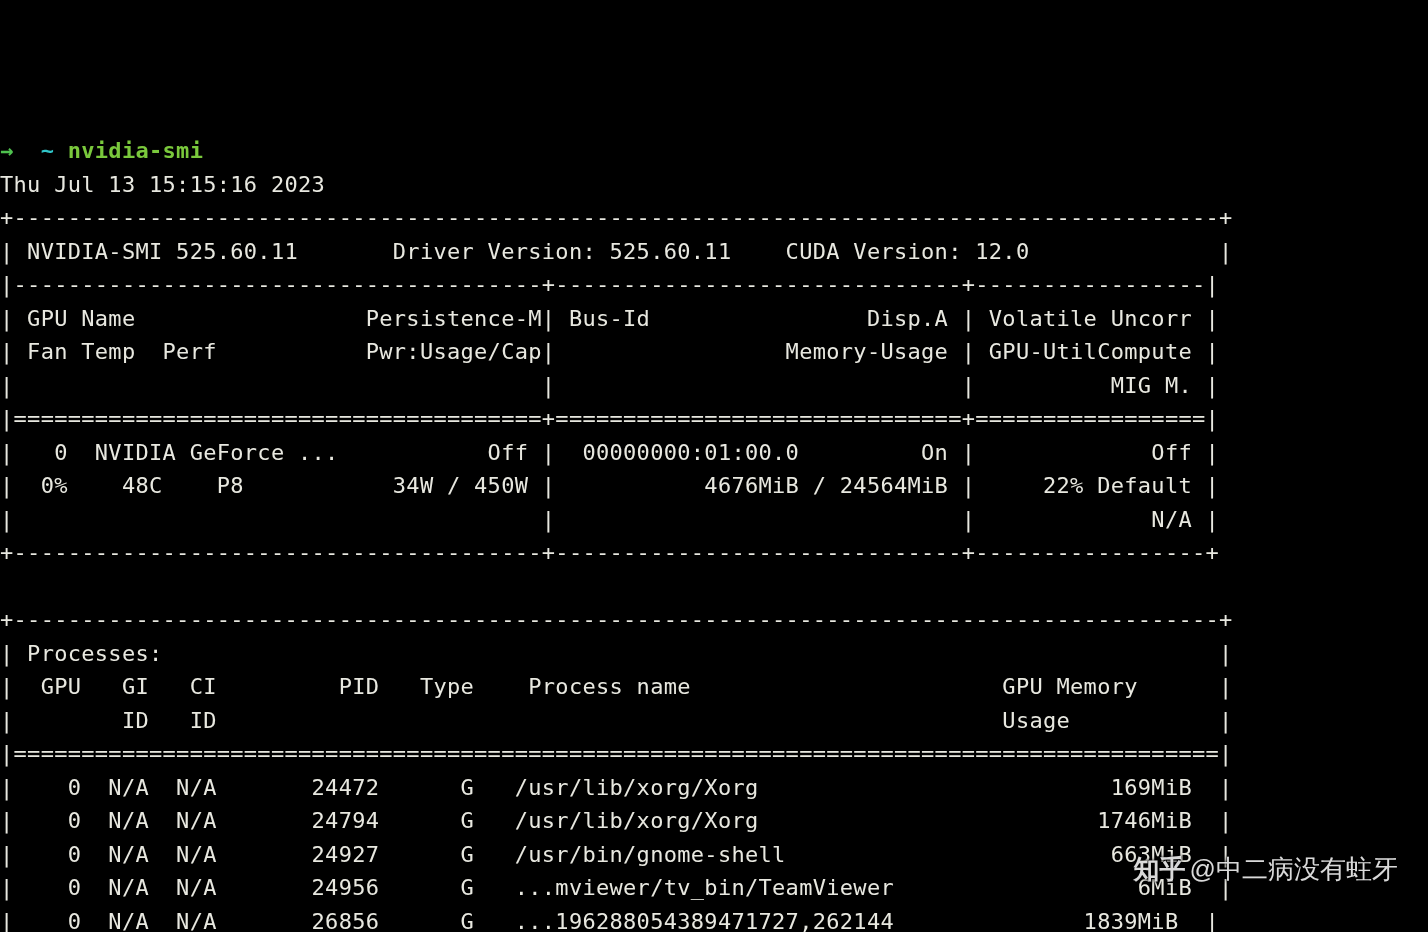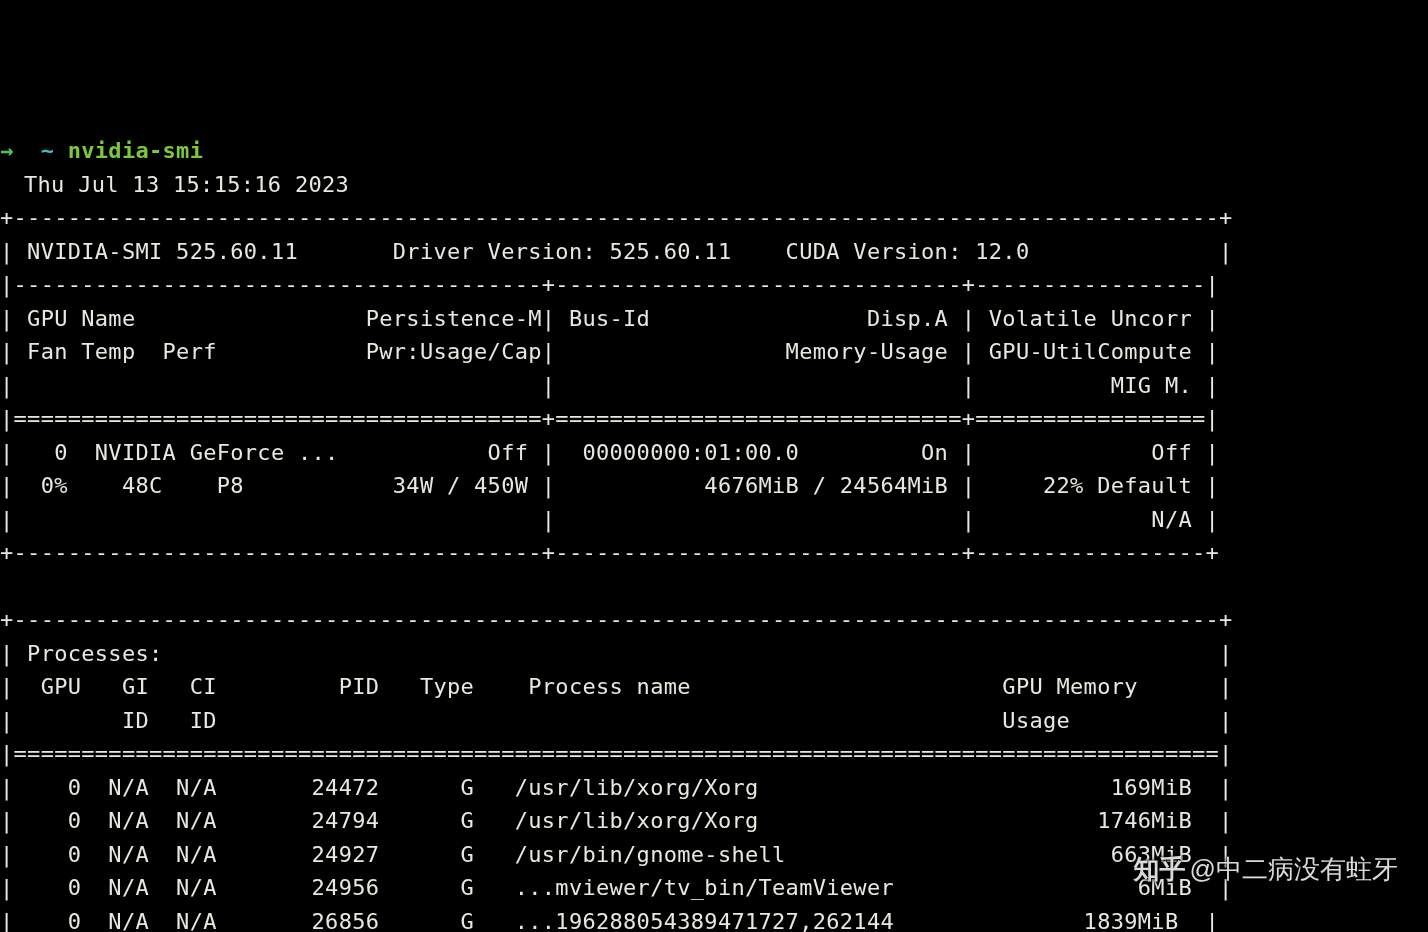--- a/index.html
+++ b/index.html
@@ -14,21 +14,21 @@
     font-family: "DejaVu Sans Mono", "Ubuntu Mono", Consolas, "Liberation Mono", monospace;
     font-size: 22px;
     line-height: 33.5px;
     color: #e8e8e0;
     white-space: pre;
     letter-spacing: 0.3px;
   }
   .arrow   { color: #4fc24f; font-weight: bold; }
   .tilde   { color: #30c5c9; font-weight: bold; }
   .cmd     { color: #7ac83c; font-weight: bold; }
-  .dim     { color: #e8e8e0; margin-left: 24px; }
+  .dim     { color: #e8e8e0; }
   .watermark {
     position: absolute;
     bottom: 46px;
     right: 30px;
     color: rgba(255,255,255,0.85);
     font-family: "PingFang SC", "Microsoft YaHei", sans-serif;
     font-size: 26px;
     font-weight: 500;
     text-shadow: 0 0 4px rgba(0,0,0,0.9), 0 0 2px rgba(0,0,0,0.9);
     white-space: nowrap;

